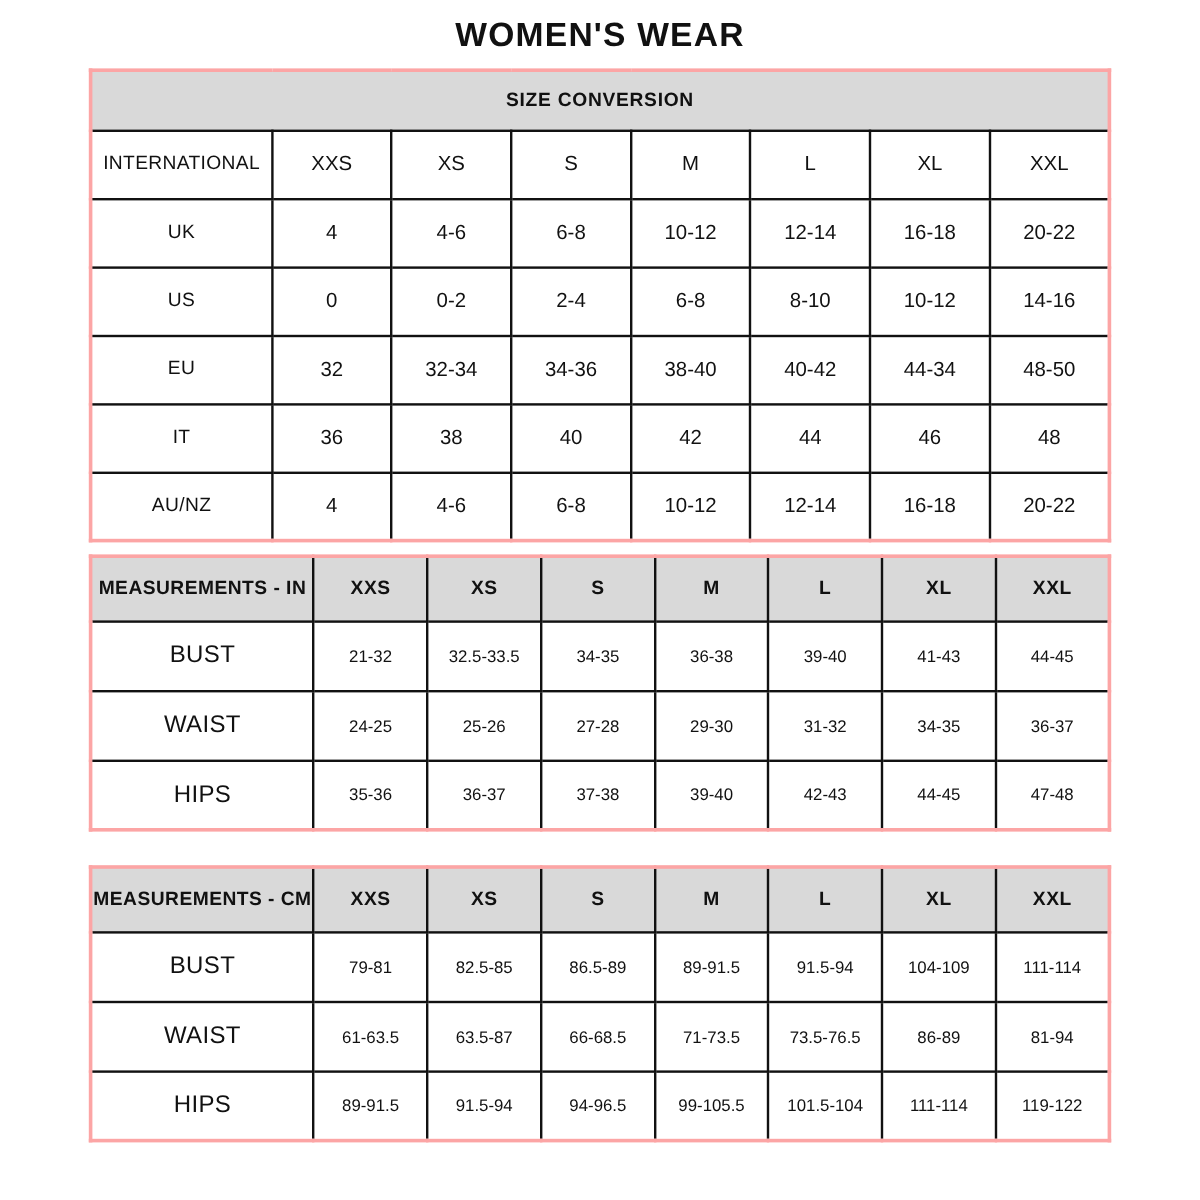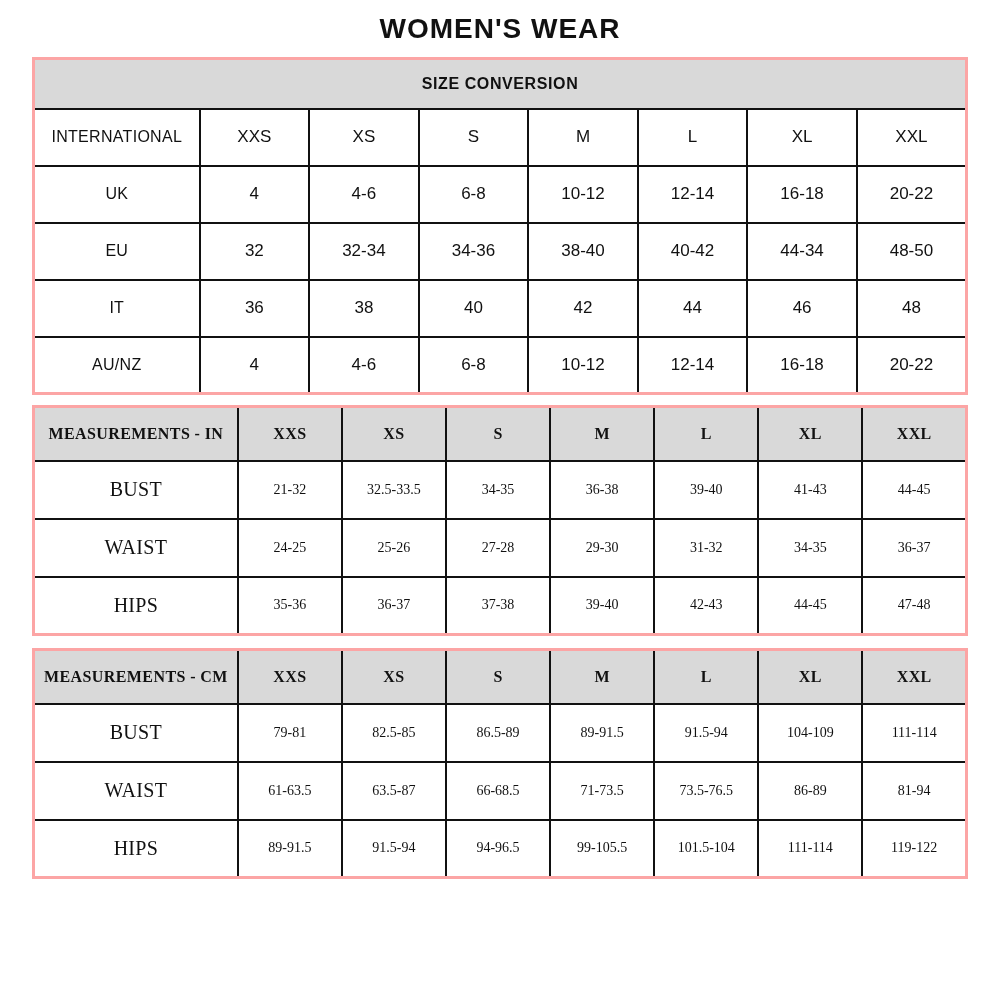--- a/index.html
+++ b/index.html
@@ -3,21 +3,21 @@
 <meta charset="utf-8">
 <style>
   * { margin: 0; padding: 0; box-sizing: border-box; }
   html, body {
     width: 1000px; height: 1000px;
     background: #ffffff;
     font-family: "Liberation Sans", sans-serif;
     color: #111111;
     overflow: hidden;
   }
-  .page { width: 936px; margin: 0 auto; }
+  .page { width: 852px; margin: 0 auto; }
   .page-title {
     text-align: center;
     font-size: 28px;
     font-weight: 700;
     letter-spacing: 1px;
     padding: 13px 0 12px 0;
     color: #111111;
   }
   table {
     width: 100%;
@@ -37,21 +37,21 @@
     height: 50px;
     font-size: 16px;
     font-weight: 700;
     letter-spacing: 0.6px;
   }
   .tbl-size td { height: 57px; font-size: 17px; }
   .tbl-size .row-label { font-size: 16px; letter-spacing: 0.3px; }
   .col-label-1 { width: 17.8%; }
   .col-size-1 { width: 11.743%; }
   
-  .tbl-meas { margin-bottom: 12px; font-family: Liberation Serif, serif; }
+  .tbl-meas { margin-bottom: 28px; }
   .tbl-meas .col-header, .tbl-meas .corner-header {
     background: #d9d9d9;
     height: 54px;
     font-size: 16px;
     font-weight: 700;
     letter-spacing: 0.4px;
   }
   .tbl-meas td { height: 58px; font-size: 14px; }
   .tbl-meas .row-label { font-size: 20px; letter-spacing: 0.3px; }
   .col-label-2 { width: 21.9%; }
@@ -93,20 +93,30 @@
         </tr>
         <tr>
           <td class="row-label">UK</td>
           <td>4</td>
           <td>4-6</td>
           <td>6-8</td>
           <td>10-12</td>
           <td>12-14</td>
           <td>16-18</td>
           <td>20-22</td>
+        </tr>
+        <tr>
+          <td class="row-label">US</td>
+          <td>0</td>
+          <td>0-2</td>
+          <td>2-4</td>
+          <td>6-8</td>
+          <td>8-10</td>
+          <td>10-12</td>
+          <td>14-16</td>
         </tr>
         <tr>
           <td class="row-label">EU</td>
           <td>32</td>
           <td>32-34</td>
           <td>34-36</td>
           <td>38-40</td>
           <td>40-42</td>
           <td>44-34</td>
           <td>48-50</td>

